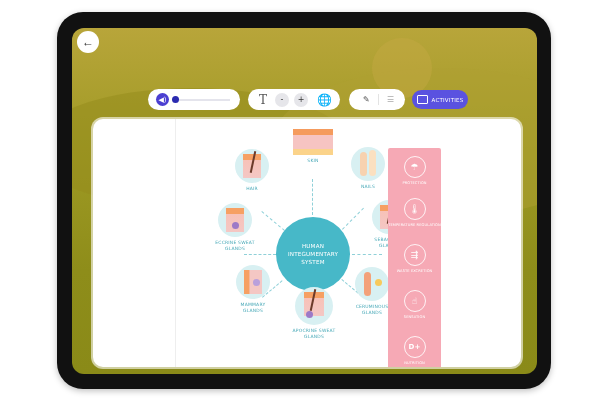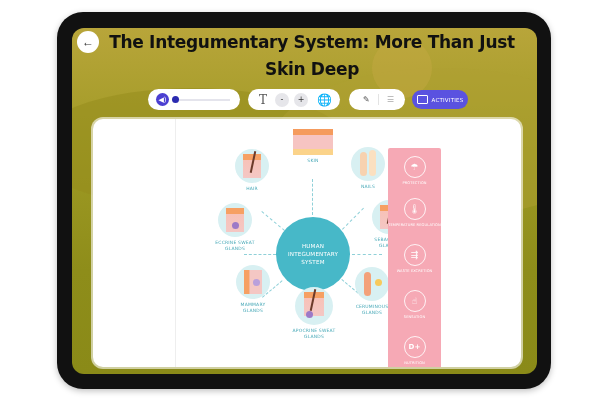--- a/index.html
+++ b/index.html
@@ -50,21 +50,20 @@
 
 <div class="tablet">
   <div class="screen">
     <div class="hill1"></div>
     <div class="hill2"></div>
     <div class="tree"></div>
 
     <button class="back-btn">
       <span>←</span>
     </button>
-    <div class="title">The Integumentary System: More Than Just Skin Deep</div>
 
     <div class="toolbar">
       <div class="pill audio-pill">
         <div class="speaker-btn">
           <span>◀)</span>
         </div>
         <div class="slider">
           <div class="slider-knob"></div>
         </div>
       </div>

